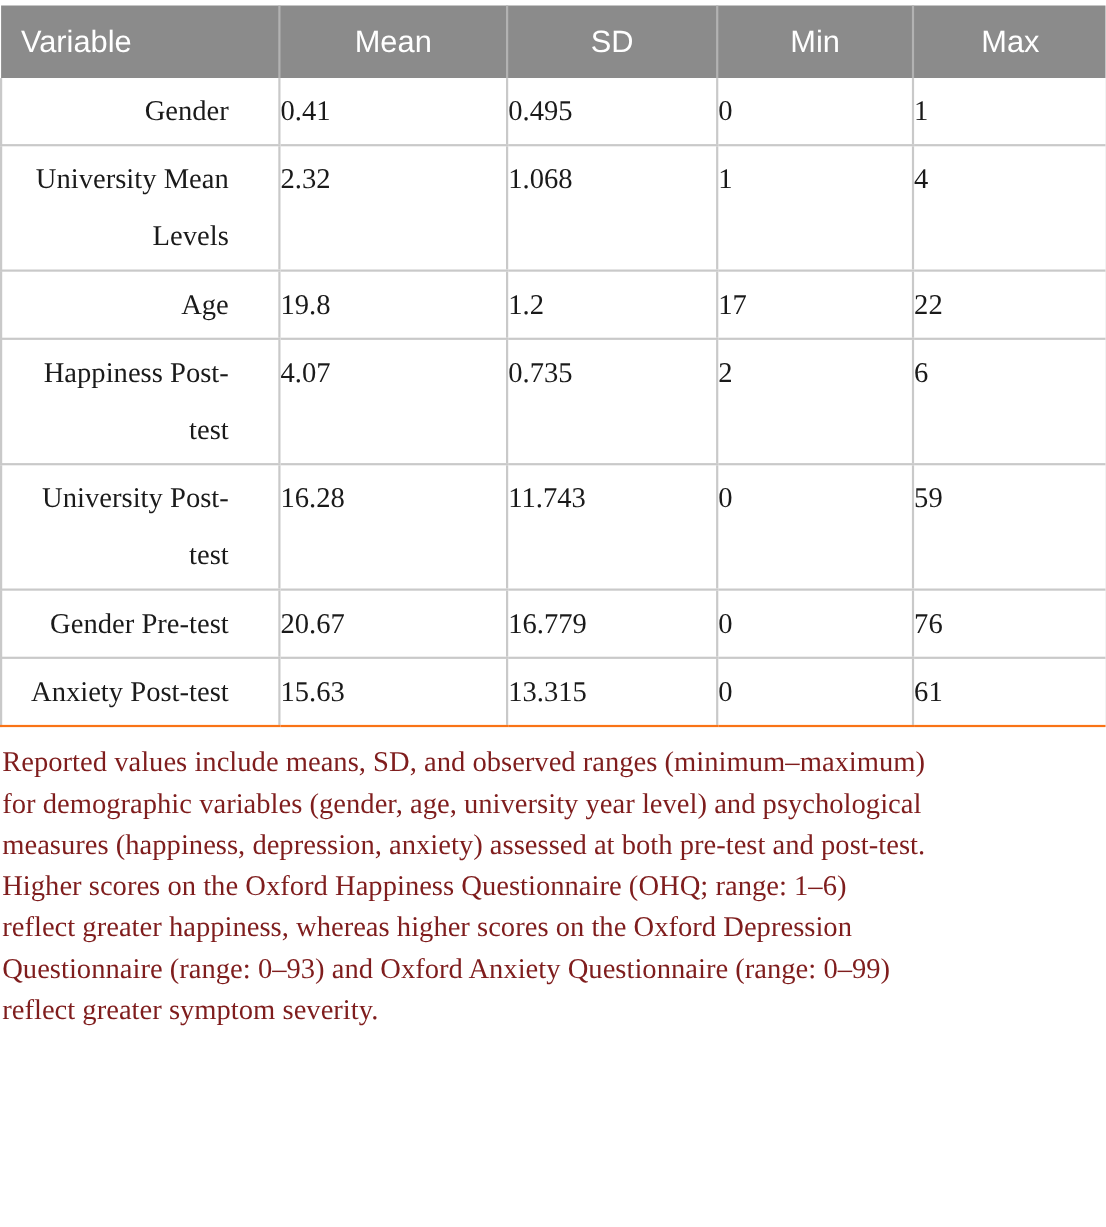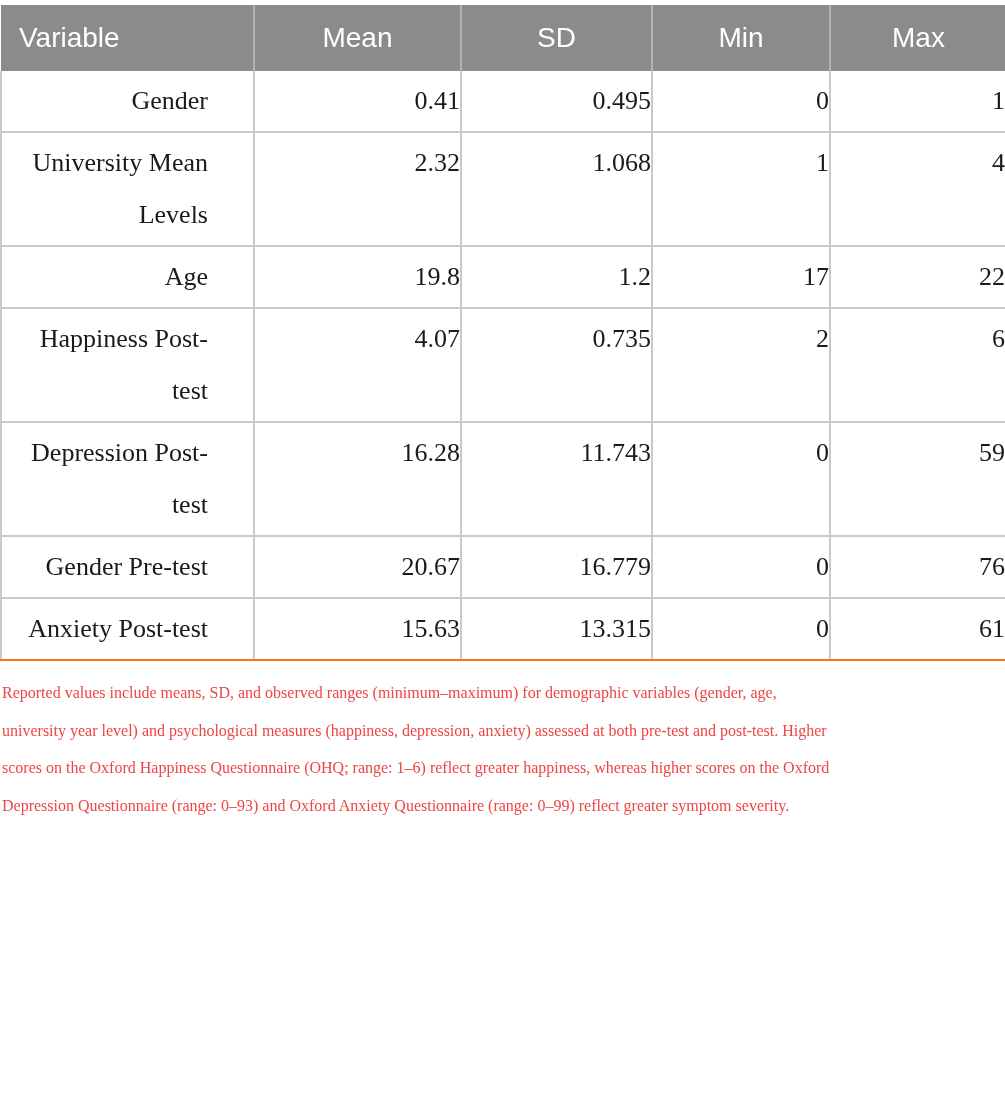--- a/index.html
+++ b/index.html
@@ -49,39 +49,39 @@
   table.stats tbody td {
     font-family: "Liberation Serif", serif;
     font-size: 26px;
     color: #1a1a1a;
     vertical-align: top;
     line-height: 52px;
     padding: 4px 0 4px 0;
     border-bottom: 2px solid #c9c9c9;
     border-left: 2px solid #c9c9c9;
     background: #ffffff;
-    text-align: right;
+    text-align: left;
   }
   table.stats tbody td:last-child {
     border-right: 2px solid #c9c9c9;
   }
   table.stats tbody tr:last-child td {
     border-bottom: 2px solid #f97316;
   }
   table.stats tbody td.cell-variable {
     text-align: right;
     padding-left: 18px;
     padding-right: 45px; 
     word-wrap: break-word;
   }
   .caption {
     font-family: "Liberation Serif", serif;
-    font-size: 16px;
+    font-size: 26px;
     line-height: 37.5px;
-    color: #ef4444;
+    color: #7f1d1d;
     width: 842px;
     margin-top: 13px;
     padding-left: 2px;
     box-sizing: border-box;
   }
 </style>
 </head>
 <body>
 
 <div class="page">
@@ -126,21 +126,21 @@
           <td class="cell-max">22</td>
         </tr>
         <tr>
           <td class="cell-variable">Happiness Post-test</td>
           <td class="cell-mean">4.07</td>
           <td class="cell-sd">0.735</td>
           <td class="cell-min">2</td>
           <td class="cell-max">6</td>
         </tr>
         <tr>
-          <td class="cell-variable">Depression Post-test</td>
+          <td class="cell-variable">University Post-test</td>
           <td class="cell-mean">16.28</td>
           <td class="cell-sd">11.743</td>
           <td class="cell-min">0</td>
           <td class="cell-max">59</td>
         </tr>
         <tr>
           <td class="cell-variable">Gender Pre-test</td>
           <td class="cell-mean">20.67</td>
           <td class="cell-sd">16.779</td>
           <td class="cell-min">0</td>

